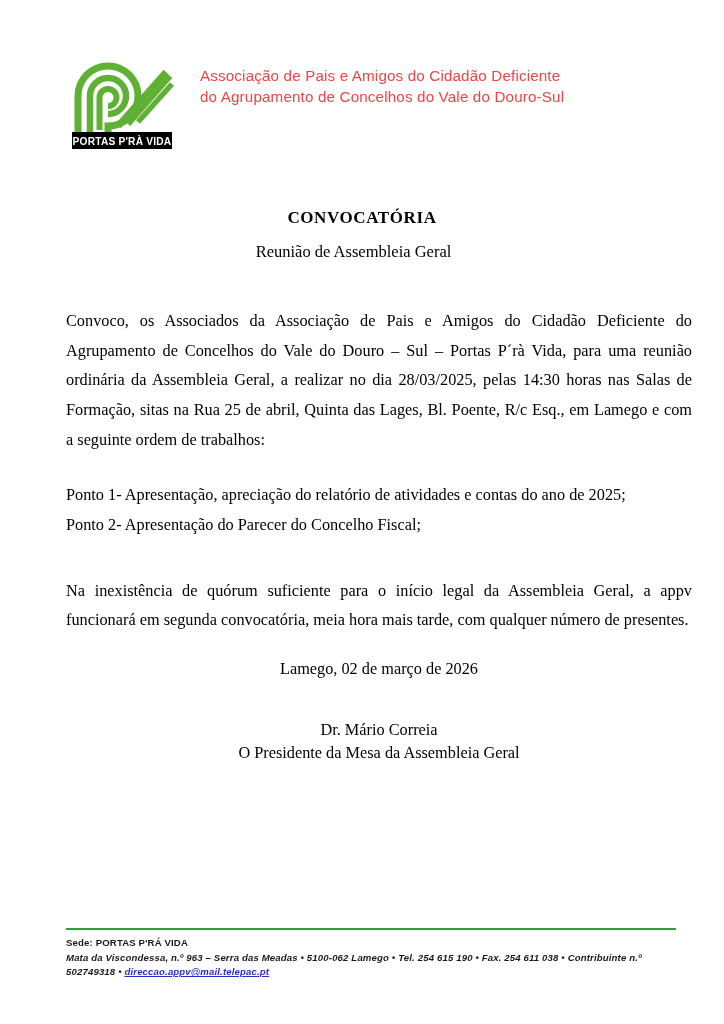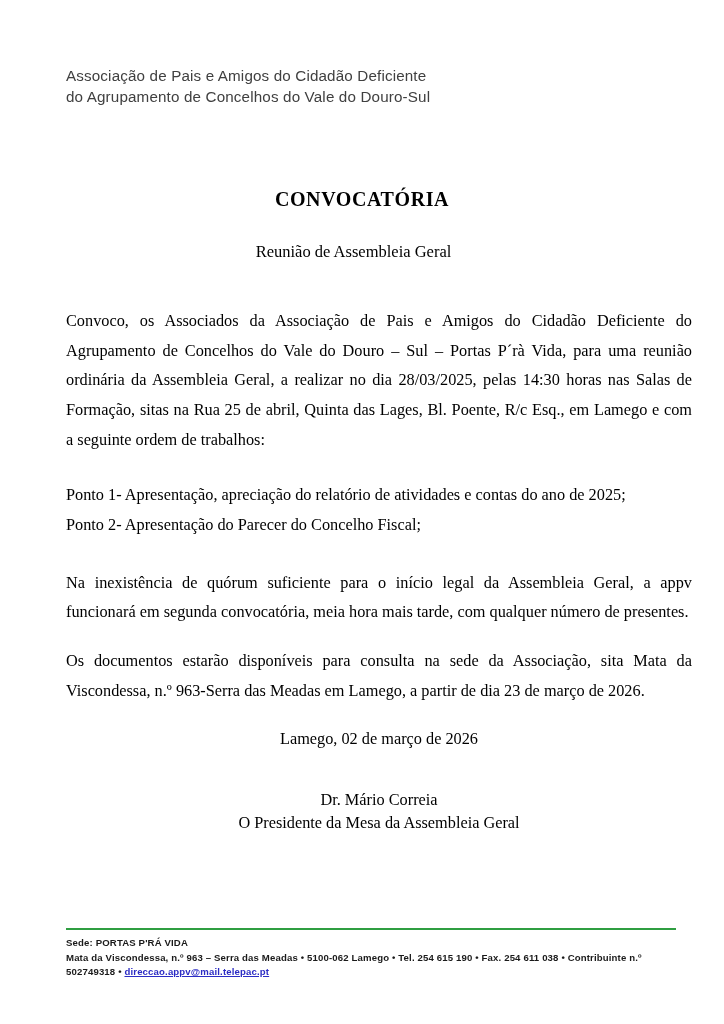--- a/index.html
+++ b/index.html
@@ -37,34 +37,34 @@
     height: 104px;
     position: relative;
     flex: 0 0 auto;
   }
   .logo svg { display: block; }
 
   .org-name {
     font-family: "Liberation Sans", "DejaVu Sans", sans-serif;
     font-size: 15.2px;
     line-height: 1.38;
-    color: #404040;
+    color: #ef4444;
     padding-top: 14px;
     white-space: pre-line;
     letter-spacing: 0.01em;
   }
 
   
   .doc-title {
     position: absolute;
     left: 0; right: 0;
-    top: 188px;
+    top: 208px;
     text-align: center;
     font-weight: bold;
-    font-size: 20px;
+    font-size: 17px;
     letter-spacing: 0.6px;
   }
   .doc-subtitle {
     position: absolute;
     left: 0; right: 17px;
     top: 242px;
     text-align: center;
     font-size: 16.5px;
   }
 
@@ -77,21 +77,21 @@
   }
   p.para {
     margin: 0 0 19px 0;
     font-size: 16.3px;
     line-height: 1.82;
     text-align: justify;
     text-justify: inter-word;
   }
   p.para.lead { margin-bottom: 26px; }
   .agenda {
-    margin: 0 0 28px 0;
+    margin: 0 0 36px 0;
     padding: 0;
     list-style: none;
   }
   .agenda li {
     font-size: 16.3px;
     line-height: 1.82;
     text-align: left;
     white-space: nowrap;
   }
   p.place-date {
@@ -123,54 +123,70 @@
     width: 100%;
   }
   .footer-text {
     font-family: "Liberation Sans", "DejaVu Sans", sans-serif;
     font-size: 9.6px;
     font-weight: bold;
     line-height: 1.52;
     color: #1a1a1a;
     letter-spacing: 0.015em;
   }
-  .footer-text .line2 { display: block; }
+  .footer-text .line2 { display: block; font-style: italic; }
   .footer-link {
     color: #2b2bc4;
     text-decoration: underline;
   }
 </style>
 </head>
 <body>
 
 <div class="page">
 
   <div class="header">
 
+    <div class="logo">
+      <svg width="112" height="104" viewBox="0 0 112 104" xmlns="http://www.w3.org/2000/svg">
+        <g fill="none" stroke="#5fb134" stroke-linecap="butt">
+
+          <path d="M12 92 L12 44 A30 30 0 0 1 72 44 A30 30 0 0 1 42 74 L42 92" stroke-width="7"></path>
+          <path d="M24 92 L24 44 A18 18 0 0 1 60 44 A18 18 0 0 1 42 62" stroke-width="6.5"></path>
+          <path d="M33.5 78 L33.5 45.5 A8.5 8.5 0 0 1 50.5 45.5 A8.5 8.5 0 0 1 42 54" stroke-width="6"></path>
+
+          <path d="M52 74 L100 20" stroke-width="6.5"></path>
+          <path d="M62 72 L104 24" stroke-width="6"></path>
+          <path d="M72 70 L106 32" stroke-width="5.5"></path>
+        </g>
+
+        <rect x="6" y="80" width="100" height="17" fill="#000000"></rect>
+        <text x="56" y="92.5" fill="#ffffff" font-family="Liberation Sans, DejaVu Sans, sans-serif" font-size="10.2" font-weight="bold" text-anchor="middle" letter-spacing="0.2">PORTAS P'RÀ VIDA</text>
+      </svg>
+    </div>
 
     <div class="org-name">Associação de Pais e Amigos do Cidadão Deficiente
 do Agrupamento de Concelhos do Vale do Douro-Sul</div>
   </div>
 
   <div class="doc-title">CONVOCATÓRIA</div>
 
   <div class="doc-subtitle">Reunião de Assembleia Geral</div>
 
   <div class="body-block">
 
     <p class="para lead">Convoco, os Associados da Associação de Pais e Amigos do Cidadão Deficiente do Agrupamento de Concelhos do Vale do Douro – Sul – Portas P´rà Vida, para uma reunião ordinária da Assembleia Geral, a realizar no dia 28/03/2025, pelas 14:30 horas nas Salas de Formação, sitas na Rua 25 de abril, Quinta das Lages, Bl. Poente, R/c Esq., em Lamego e com a seguinte ordem de trabalhos:</p>
 
     <ul class="agenda">
       <li>Ponto 1- Apresentação, apreciação do relatório de atividades e contas do ano de 2025;</li>
       <li>Ponto 2- Apresentação do Parecer do Concelho Fiscal;</li>
     </ul>
 
     <p class="para">Na inexistência de quórum suficiente para o início legal da Assembleia Geral, a appv funcionará em segunda convocatória, meia hora mais tarde, com qualquer número de presentes.</p>
 
-    <p class="para">Os documentos estarão disponíveis para consulta na sede da Associação, sita Mata da Viscondessa, n.º 963-Serra das Meadas em Lamego, a partir de dia 23 de março de 2026.</p>
 
     <p class="place-date">Lamego, 02 de março de 2026</p>
 
     <div class="signature">
       <span class="sig-line">Dr. Mário Correia</span>
       <span class="sig-line">O Presidente da Mesa da Assembleia Geral</span>
     </div>
   </div>
 
   <div class="footer">

